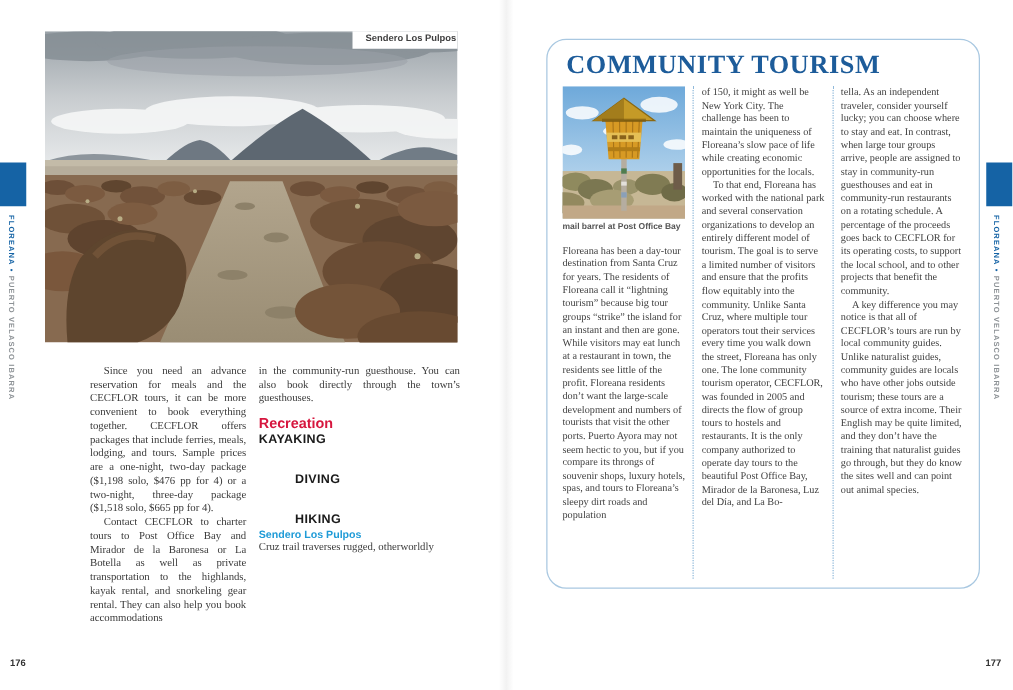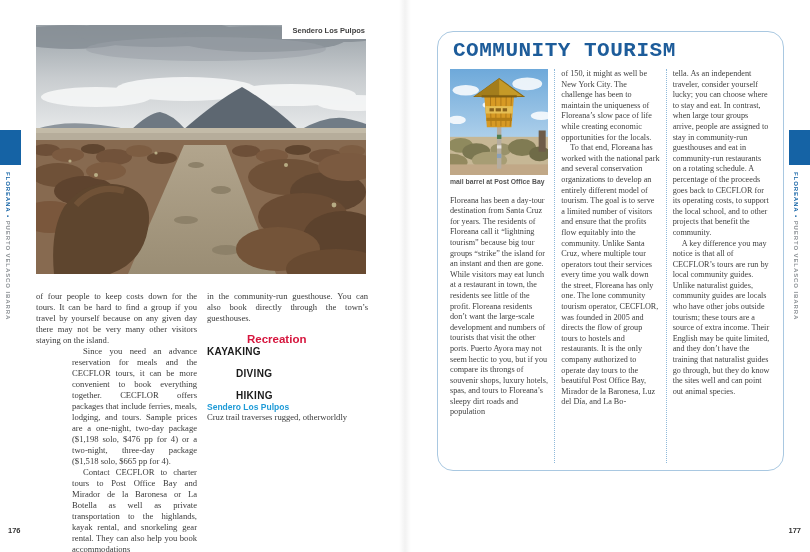--- a/index.html
+++ b/index.html
@@ -35,32 +35,32 @@
     padding:1px 1px 4px 10px; font-family:"Liberation Sans", sans-serif;
     font-weight:bold; font-size:7.5px; color:#3f3f3f; }
 
   .lp-col { position:absolute; top:291px; width:161px; }
   .lp-col.c1 { left:36px; }
   .lp-col.c2 { left:207px; }
   .lp-col p { font-size:8.6px; line-height:11px; text-align:justify; color:#3a3a3a; }
   .lp-col p.indent { text-indent:11px;margin-left:36px; }
 
   .rec-heading { font-family:"Liberation Sans", sans-serif; font-weight:bold;
-    font-size:11.5px; color:#d6163e; margin-top:9px; margin-bottom:1px;margin-left:40px; }
+    font-size:11.5px; color:#d6163e; margin-top:9px; margin-bottom:1px; }
   .subhead { font-family:"Liberation Sans", sans-serif; font-weight:bold;
     font-size:10px; letter-spacing:0.3px; color:#1a1a1a; }
-  .subhead.sp { margin-top:11px;padding-left:29px; }
+  .subhead.sp { margin-top:21px;padding-left:29px; }
   .trail-name { font-family:"Liberation Sans", sans-serif; font-weight:bold;
     font-size:8.5px; color:#1f9bd7; margin:1px 0 0 0; }
 
   
   .feature-box { position:absolute; left:437px; top:31px; width:347px; height:440px;
     border:1.5px solid #a9c8e1; border-radius:16px; background:#fff; }
   .feature-title { position:absolute; left:15px; top:7px;
-    font-family:Liberation Mono, monospace; font-weight:bold; font-size:21px;
+    font-family:Liberation Serif, serif; font-weight:bold; font-size:21px;
     letter-spacing:0.5px; color:#1d5c9a; }
   .feature-cols { position:absolute; left:6px; right:6px; top:37px; bottom:7px;
     display:flex; }
   .fcol { flex:1 1 0; padding:0 6px; font-family:"Liberation Serif", serif;
     font-size:8.2px; line-height:10.6px; color:#3f3f3f; }
   .fcol + .fcol { border-left:1px dotted #8fb9da; }
   .fcol p.indent { text-indent:9px; }
   .fcol .bold { font-weight:normal; }
 
   .photo2 { width:100%; height:106px; }
@@ -156,21 +156,20 @@
         <circle cx="250" cy="140" r="2"></circle>
         <circle cx="298" cy="180" r="2.4"></circle>
         <circle cx="34" cy="136" r="1.6"></circle>
         <circle cx="120" cy="128" r="1.6"></circle>
       </g>
     </svg>
     <div class="photo1-label">Sendero Los Pulpos</div>
   </div>
 
   <div class="lp-col c1">
-    <p>of four people to keep costs down for the tours. It can be hard to find a group if you travel by yourself because on any given day there may not be very many other visitors staying on the island.</p>
     <p class="indent">Since you need an advance reservation for meals and the CECFLOR tours, it can be more convenient to book everything together. CECFLOR offers packages that include ferries, meals, lodging, and tours. Sample prices are a one-night, two-day package ($1,198 solo, $476 pp for 4) or a two-night, three-day package ($1,518 solo, $665 pp for 4).</p>
     <p class="indent">Contact CECFLOR to charter tours to Post Office Bay and Mirador de la Baronesa or La Botella as well as private transportation to the highlands, kayak rental, and snorkeling gear rental. They can also help you book accommodations</p>
   </div>
 
   <div class="lp-col c2">
     <p>in the community-run guesthouse. You can also book directly through the town’s guesthouses.</p>
     <div class="rec-heading">Recreation</div>
     <div class="subhead">KAYAKING</div>
     <div class="subhead sp">DIVING</div>
     <div class="subhead sp">HIKING</div>

